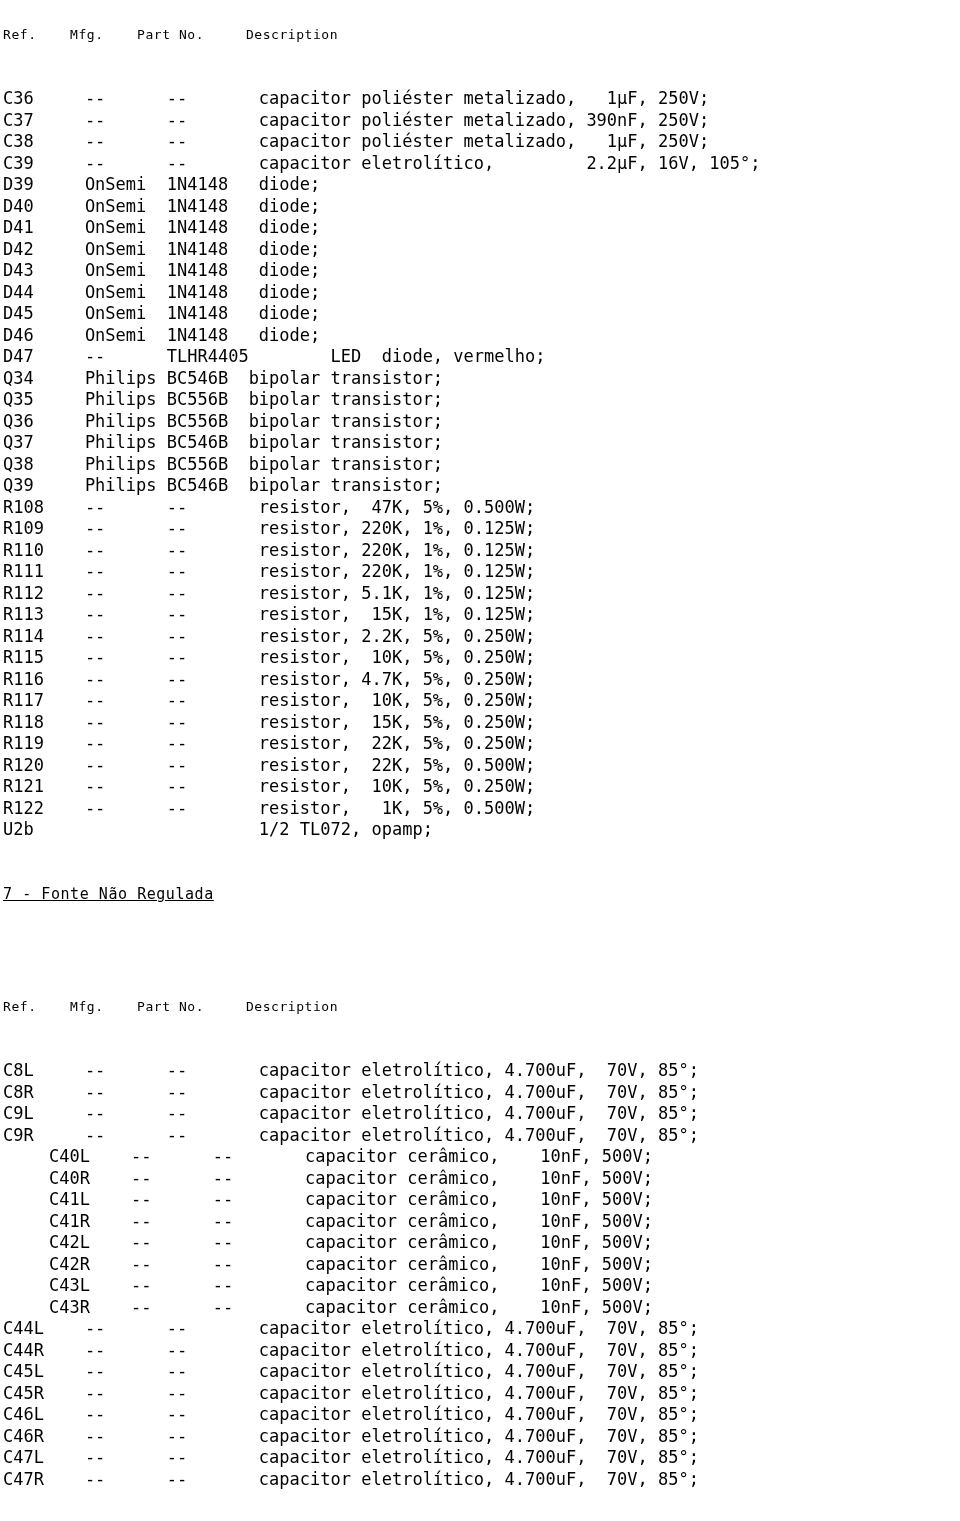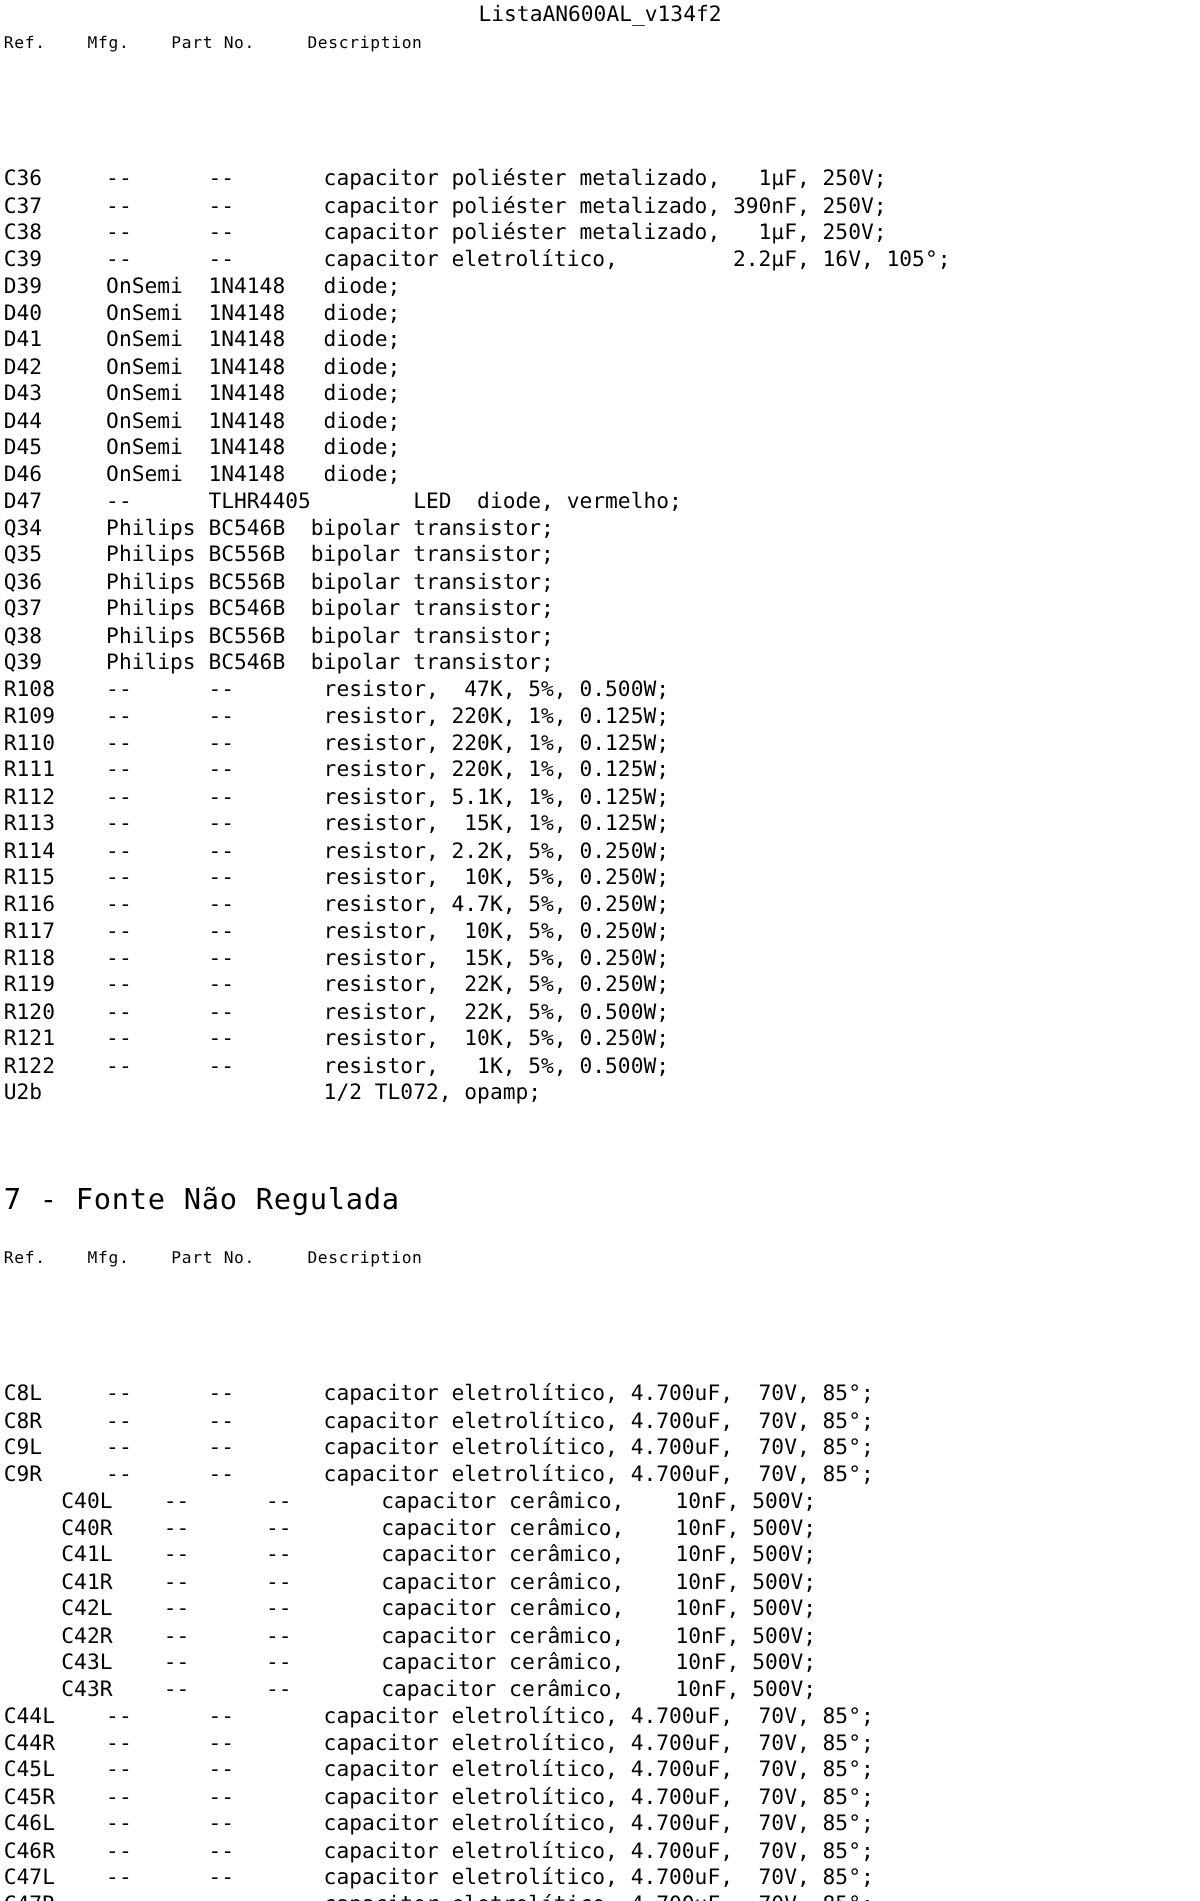--- a/index.html
+++ b/index.html
@@ -36,33 +36,33 @@
     font-size: 13px;
     line-height: 21.5px;
     white-space: pre;
     letter-spacing: 0.55px;
   }
   .hdr-top { top: 24px; }
   .hdr-bottom { top: 996px; }
   .section-title {
     position: absolute;
     left: 3px;
-    top: 950px;
-    font-size: 23px;
+    top: 884px;
+    font-size: 15px;
     line-height: 21.5px;
     white-space: pre;
     letter-spacing: 0.55px;
+    text-decoration: underline;
   }
   .rows {
     position: absolute;
     left: 3px;
     font-size: 17px;
     line-height: 21.5px;
     white-space: pre;
-    margin-top: 45px;
   }
   .rows-a { top: 88px; }
   .rows-b { top: 1060px; text-align: center; }
   .row {
     white-space: pre;
     height: 21.5px;
     font-size: 17px;
     line-height: 21.5px;
   }
   .footer {
@@ -74,21 +74,20 @@
     font-size: 17px;
     line-height: 21.5px;
     white-space: pre;
   }
 </style>
 </head>
 <body>
 
 <div class="page">
 
-  <div class="doc-title">ListaAN600AL_v134f2</div>
 
   <div class="hdr-row hdr-top">Ref.    Mfg.    Part No.     Description</div>
 
   <div class="rows rows-a"><div class="row">C36     --      --       capacitor poliéster metalizado,   1µF, 250V;</div><div class="row">C37     --      --       capacitor poliéster metalizado, 390nF, 250V;</div><div class="row">C38     --      --       capacitor poliéster metalizado,   1µF, 250V;</div><div class="row">C39     --      --       capacitor eletrolítico,         2.2µF, 16V, 105°;</div><div class="row">D39     OnSemi  1N4148   diode;</div><div class="row">D40     OnSemi  1N4148   diode;</div><div class="row">D41     OnSemi  1N4148   diode;</div><div class="row">D42     OnSemi  1N4148   diode;</div><div class="row">D43     OnSemi  1N4148   diode;</div><div class="row">D44     OnSemi  1N4148   diode;</div><div class="row">D45     OnSemi  1N4148   diode;</div><div class="row">D46     OnSemi  1N4148   diode;</div><div class="row">D47     --      TLHR4405        LED  diode, vermelho;</div><div class="row">Q34     Philips BC546B  bipolar transistor;</div><div class="row">Q35     Philips BC556B  bipolar transistor;</div><div class="row">Q36     Philips BC556B  bipolar transistor;</div><div class="row">Q37     Philips BC546B  bipolar transistor;</div><div class="row">Q38     Philips BC556B  bipolar transistor;</div><div class="row">Q39     Philips BC546B  bipolar transistor;</div><div class="row">R108    --      --       resistor,  47K, 5%, 0.500W;</div><div class="row">R109    --      --       resistor, 220K, 1%, 0.125W;</div><div class="row">R110    --      --       resistor, 220K, 1%, 0.125W;</div><div class="row">R111    --      --       resistor, 220K, 1%, 0.125W;</div><div class="row">R112    --      --       resistor, 5.1K, 1%, 0.125W;</div><div class="row">R113    --      --       resistor,  15K, 1%, 0.125W;</div><div class="row">R114    --      --       resistor, 2.2K, 5%, 0.250W;</div><div class="row">R115    --      --       resistor,  10K, 5%, 0.250W;</div><div class="row">R116    --      --       resistor, 4.7K, 5%, 0.250W;</div><div class="row">R117    --      --       resistor,  10K, 5%, 0.250W;</div><div class="row">R118    --      --       resistor,  15K, 5%, 0.250W;</div><div class="row">R119    --      --       resistor,  22K, 5%, 0.250W;</div><div class="row">R120    --      --       resistor,  22K, 5%, 0.500W;</div><div class="row">R121    --      --       resistor,  10K, 5%, 0.250W;</div><div class="row">R122    --      --       resistor,   1K, 5%, 0.500W;</div><div class="row">U2b                      1/2 TL072, opamp;</div></div>
 
   <div class="section-title">7 - Fonte Não Regulada</div>
 
   <div class="hdr-row hdr-bottom">Ref.    Mfg.    Part No.     Description</div>
 
   <div class="rows rows-b"><div class="row">C8L     --      --       capacitor eletrolítico, 4.700uF,  70V, 85°;</div><div class="row">C8R     --      --       capacitor eletrolítico, 4.700uF,  70V, 85°;</div><div class="row">C9L     --      --       capacitor eletrolítico, 4.700uF,  70V, 85°;</div><div class="row">C9R     --      --       capacitor eletrolítico, 4.700uF,  70V, 85°;</div><div class="row">C40L    --      --       capacitor cerâmico,    10nF, 500V;</div><div class="row">C40R    --      --       capacitor cerâmico,    10nF, 500V;</div><div class="row">C41L    --      --       capacitor cerâmico,    10nF, 500V;</div><div class="row">C41R    --      --       capacitor cerâmico,    10nF, 500V;</div><div class="row">C42L    --      --       capacitor cerâmico,    10nF, 500V;</div><div class="row">C42R    --      --       capacitor cerâmico,    10nF, 500V;</div><div class="row">C43L    --      --       capacitor cerâmico,    10nF, 500V;</div><div class="row">C43R    --      --       capacitor cerâmico,    10nF, 500V;</div><div class="row">C44L    --      --       capacitor eletrolítico, 4.700uF,  70V, 85°;</div><div class="row">C44R    --      --       capacitor eletrolítico, 4.700uF,  70V, 85°;</div><div class="row">C45L    --      --       capacitor eletrolítico, 4.700uF,  70V, 85°;</div><div class="row">C45R    --      --       capacitor eletrolítico, 4.700uF,  70V, 85°;</div><div class="row">C46L    --      --       capacitor eletrolítico, 4.700uF,  70V, 85°;</div><div class="row">C46R    --      --       capacitor eletrolítico, 4.700uF,  70V, 85°;</div><div class="row">C47L    --      --       capacitor eletrolítico, 4.700uF,  70V, 85°;</div><div class="row">C47R    --      --       capacitor eletrolítico, 4.700uF,  70V, 85°;</div></div>

